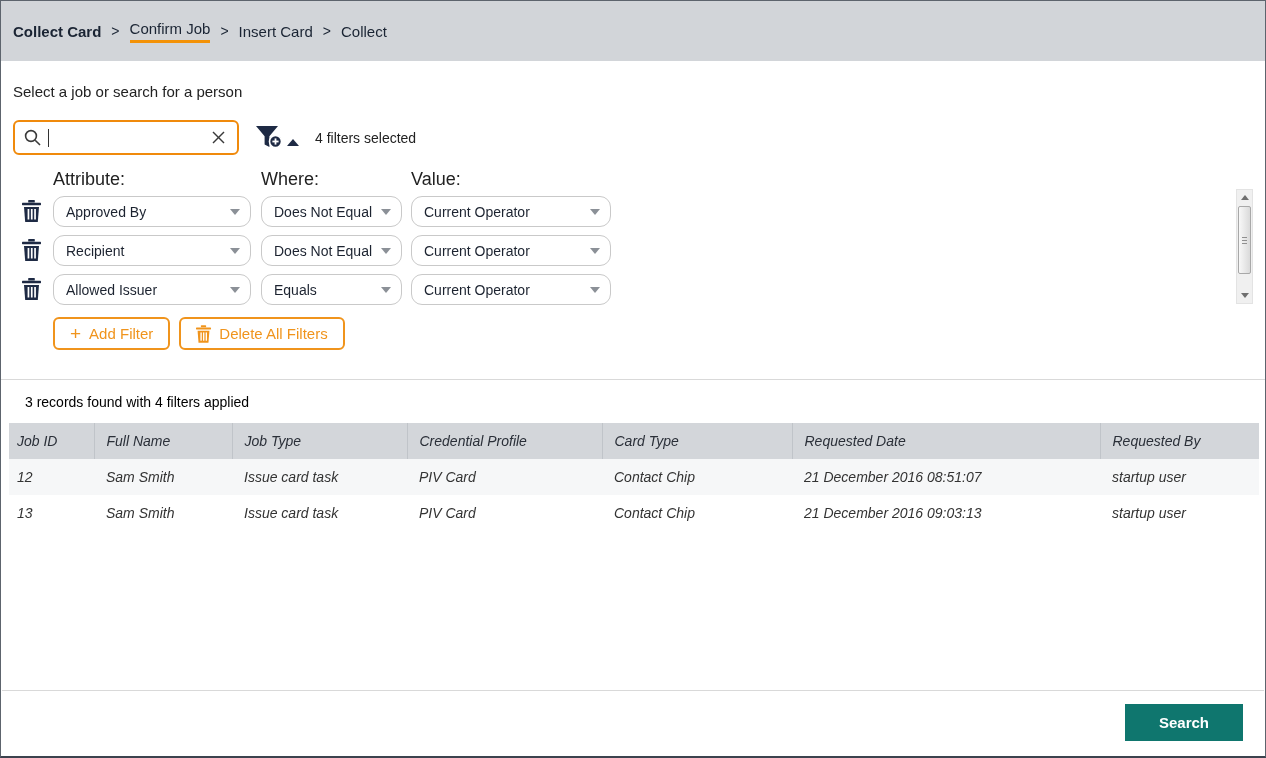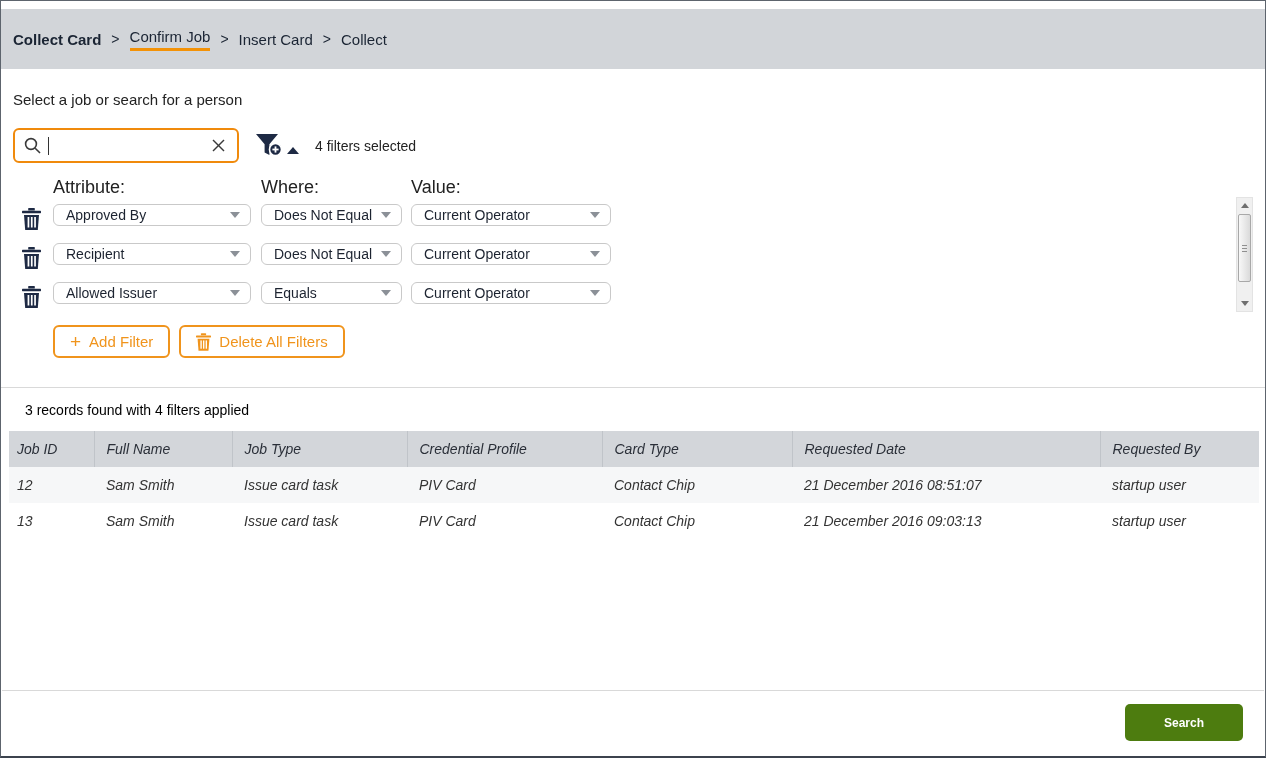--- a/index.html
+++ b/index.html
@@ -17,21 +17,20 @@
     border-bottom:2px solid #3c434e;
     background:#fff;
   }
 
   
   .breadcrumb-bar {
     height:60px;
     background:#d2d5d9;
     display:flex; align-items:center;
     padding:0 12px;
-    margin-top:8px;
   }
   .crumb { font-size:15px; color:#1a2433; cursor:default; }
   .crumb.bold { font-weight:bold; }
   .crumb.active { border-bottom:3px solid #f39207; padding-bottom:3px; color:#1a2433; }
   .crumb-sep { margin:0 10px; color:#1a2433; font-size:14px; }
 
   
   .content { padding:0 12px; position:relative; }
   .subtitle { margin-top:22px; font-size:15px; color:#222; }
 
@@ -68,22 +67,22 @@
 
   .frow { position:absolute; left:0; height:31px; }
   .frow.r0 { top:27px; } .frow.r1 { top:66px; } .frow.r2 { top:105px; }
 
   .trash-btn {
     position:absolute; left:9px; top:4px;
     background:none; border:none; cursor:pointer;
     color:#1e2a44; display:flex;
   }
   .dropdown {
-    position:absolute; top:0; height:22px;
-    border:1px solid #c9c9c9; border-radius:6px; background:#fff;
+    position:absolute; top:0; height:31px;
+    border:1px solid #c9c9c9; border-radius:11px; background:#fff;
     display:flex; align-items:center; justify-content:space-between;
     padding:0 10px 0 12px; font-size:14px; color:#1c2330; cursor:pointer;
   }
   .dd-attr  { left:40px;  width:198px; }
   .dd-where { left:248px; width:141px; }
   .dd-value { left:398px; width:200px; }
   .dd-arrow {
     width:0; height:0;
     border-left:5px solid transparent; border-right:5px solid transparent;
     border-top:6px solid #8b9097;
@@ -131,22 +130,22 @@
   .jobs-table tbody tr.alt { background:#f6f7f8; }
 
   
   .footer {
     position:absolute; left:1px; right:1px; bottom:2px; height:64px;
     border-top:1px solid #d9d9d9; background:#fff;
     display:flex; align-items:center; justify-content:flex-end;
     gap:19px; padding-right:21px;
   }
   .solid-btn {
-    width:118px; height:37px; border:none; border-radius:5px;
-    background:#4d7c0f; color:#fff; font-weight:bold; font-size:12px;
+    width:118px; height:37px; border:none; border-radius:0;
+    background:#0f766e; color:#fff; font-weight:bold; font-size:15px;
     font-family:"Liberation Sans",sans-serif; cursor:pointer;
   }
   .cancel-btn {
     width:118px; height:37px; border:2px solid #f0941c; border-radius:5px;
     background:#fff; color:#f0941c; font-weight:bold; font-size:15px;
     font-family:"Liberation Sans",sans-serif; cursor:pointer;
   }
 </style>
 </head>
 <body>

